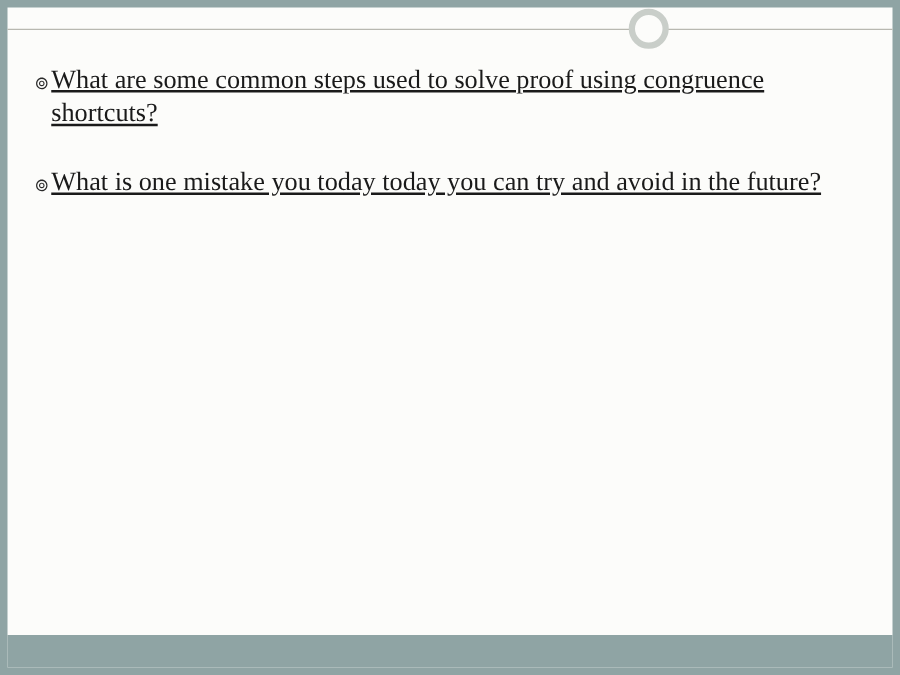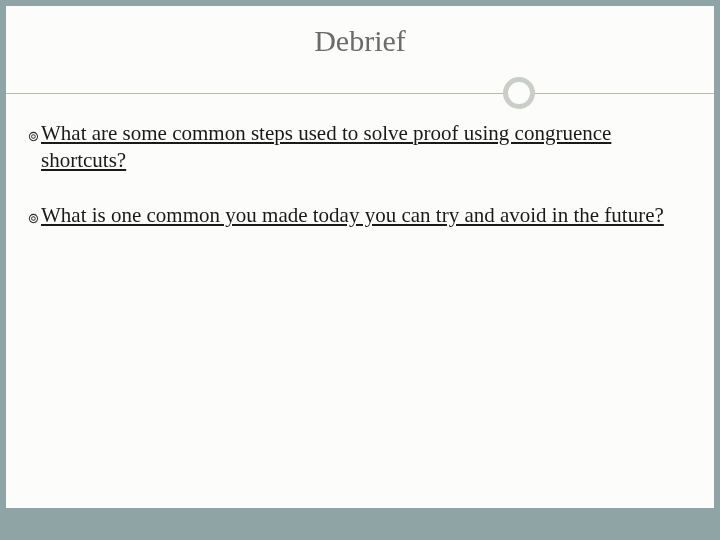--- a/index.html
+++ b/index.html
@@ -81,33 +81,32 @@
     bottom: 0;
     height: 26px;
     background: #8fa4a4;
   }
 </style>
 </head>
 <body>
 
 <div class="slide">
   <div class="inner">
-    <h1 class="title">Debrief</h1>
 
     <div class="divider-wrap">
       <div class="line"></div>
       <div class="circle"></div>
     </div>
 
     <div class="content">
       <div class="bullet-item">
         <span class="bullet-icon">๏</span>
         <span class="bullet-text">What are some common steps used to solve proof using congruence shortcuts?</span>
       </div>
       <div class="bullet-item">
         <span class="bullet-icon">๏</span>
-        <span class="bullet-text">What is one common you made today you can try and avoid in the future?</span>
+        <span class="bullet-text">What is one mistake you today today you can try and avoid in the future?</span>
       </div>
     </div>
 
     <div class="footer-bar"></div>
   </div>
 </div>
 
 </body></html>

